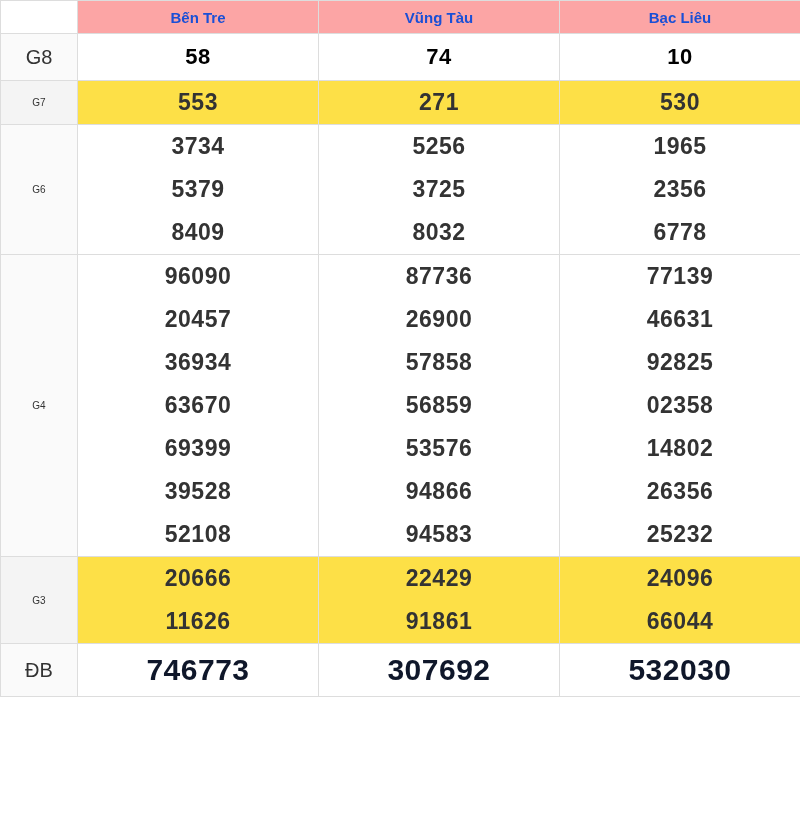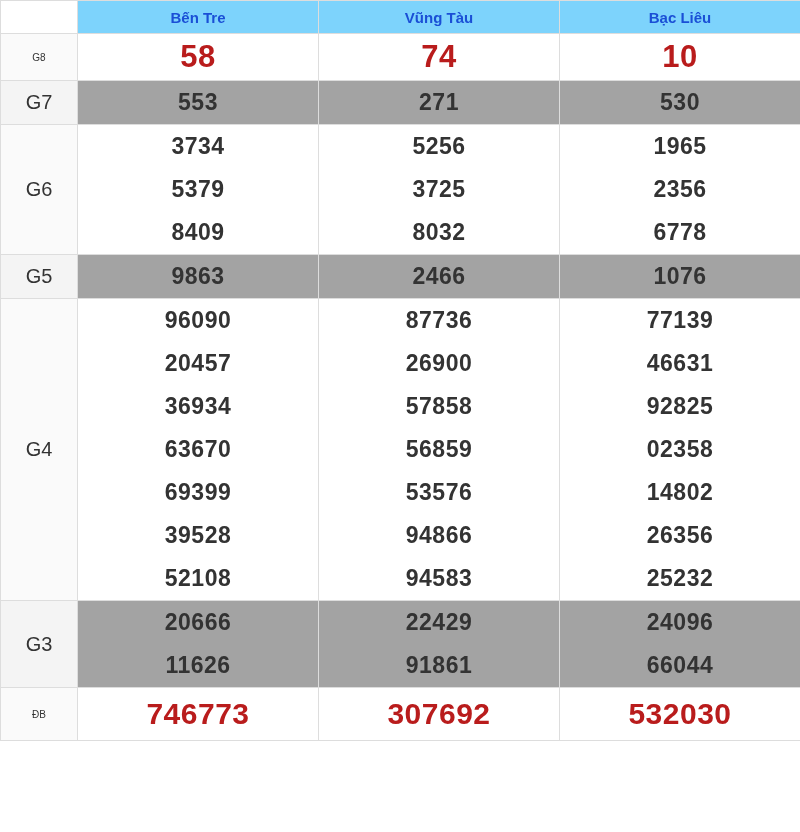--- a/index.html
+++ b/index.html
@@ -26,59 +26,59 @@
     border: 1px solid #dddddd;
     text-align: center;
     vertical-align: middle;
     padding: 0;
   }
   thead th {
     height: 32px;
     font-size: 15px;
     font-weight: bold;
     color: #1a4fd6;
-    background: #7dd3fc;
+    background: #fca5a5;
   }
   thead th.corner {
     background: #ffffff;
   }
   td.rowlabel {
-    font-size: 20px;
+    font-size: 10px;
     font-weight: normal;
     color: #333333;
     background: #fafafa;
   }
   td.nums {
     font-size: 23px;
     font-weight: bold;
     color: #333333;
     line-height: 43px;
     letter-spacing: 0.5px;
   }
   tr.alt td.nums { background: #ffffff; }
   tr.alt td.rowlabel { background: #fafafa; }
 
-  tr.shade td.nums { background: #a3a3a3; }
+  tr.shade td.nums { background: #fde047; }
   tr.shade td.rowlabel { background: #f4f4f4; }
 
   td.nums .n { display: block; }
 
   
   tr.g8 td.nums {
-    color: #b91c1c;
-    font-size: 31px;
+    color: #000000;
+    font-size: 22px;
     line-height: 46px;
   }
   tr.db td.nums {
-    color: #b91c1c;
+    color: #0f172a;
     font-size: 30px;
     line-height: 52px;
   }
   tr.g8 td.rowlabel, tr.db td.rowlabel {
-    font-size: 10px;
+    font-size: 20px;
   }
 </style>
 </head>
 <body>
 
 <table class="lottery">
   <colgroup>
     <col class="label-col">
     <col class="prov-col">
     <col class="prov-col">
@@ -128,32 +128,20 @@
           <span class="n">5256</span>
           <span class="n">3725</span>
           <span class="n">8032</span>
         </td>
         <td class="nums">
           <span class="n">1965</span>
           <span class="n">2356</span>
           <span class="n">6778</span>
         </td>
       </tr>
-      <tr class="shade">
-        <td class="rowlabel">G5</td>
-        <td class="nums">
-          <span class="n">9863</span>
-        </td>
-        <td class="nums">
-          <span class="n">2466</span>
-        </td>
-        <td class="nums">
-          <span class="n">1076</span>
-        </td>
-      </tr>
       <tr class="alt">
         <td class="rowlabel">G4</td>
         <td class="nums">
           <span class="n">96090</span>
           <span class="n">20457</span>
           <span class="n">36934</span>
           <span class="n">63670</span>
           <span class="n">69399</span>
           <span class="n">39528</span>
           <span class="n">52108</span>

